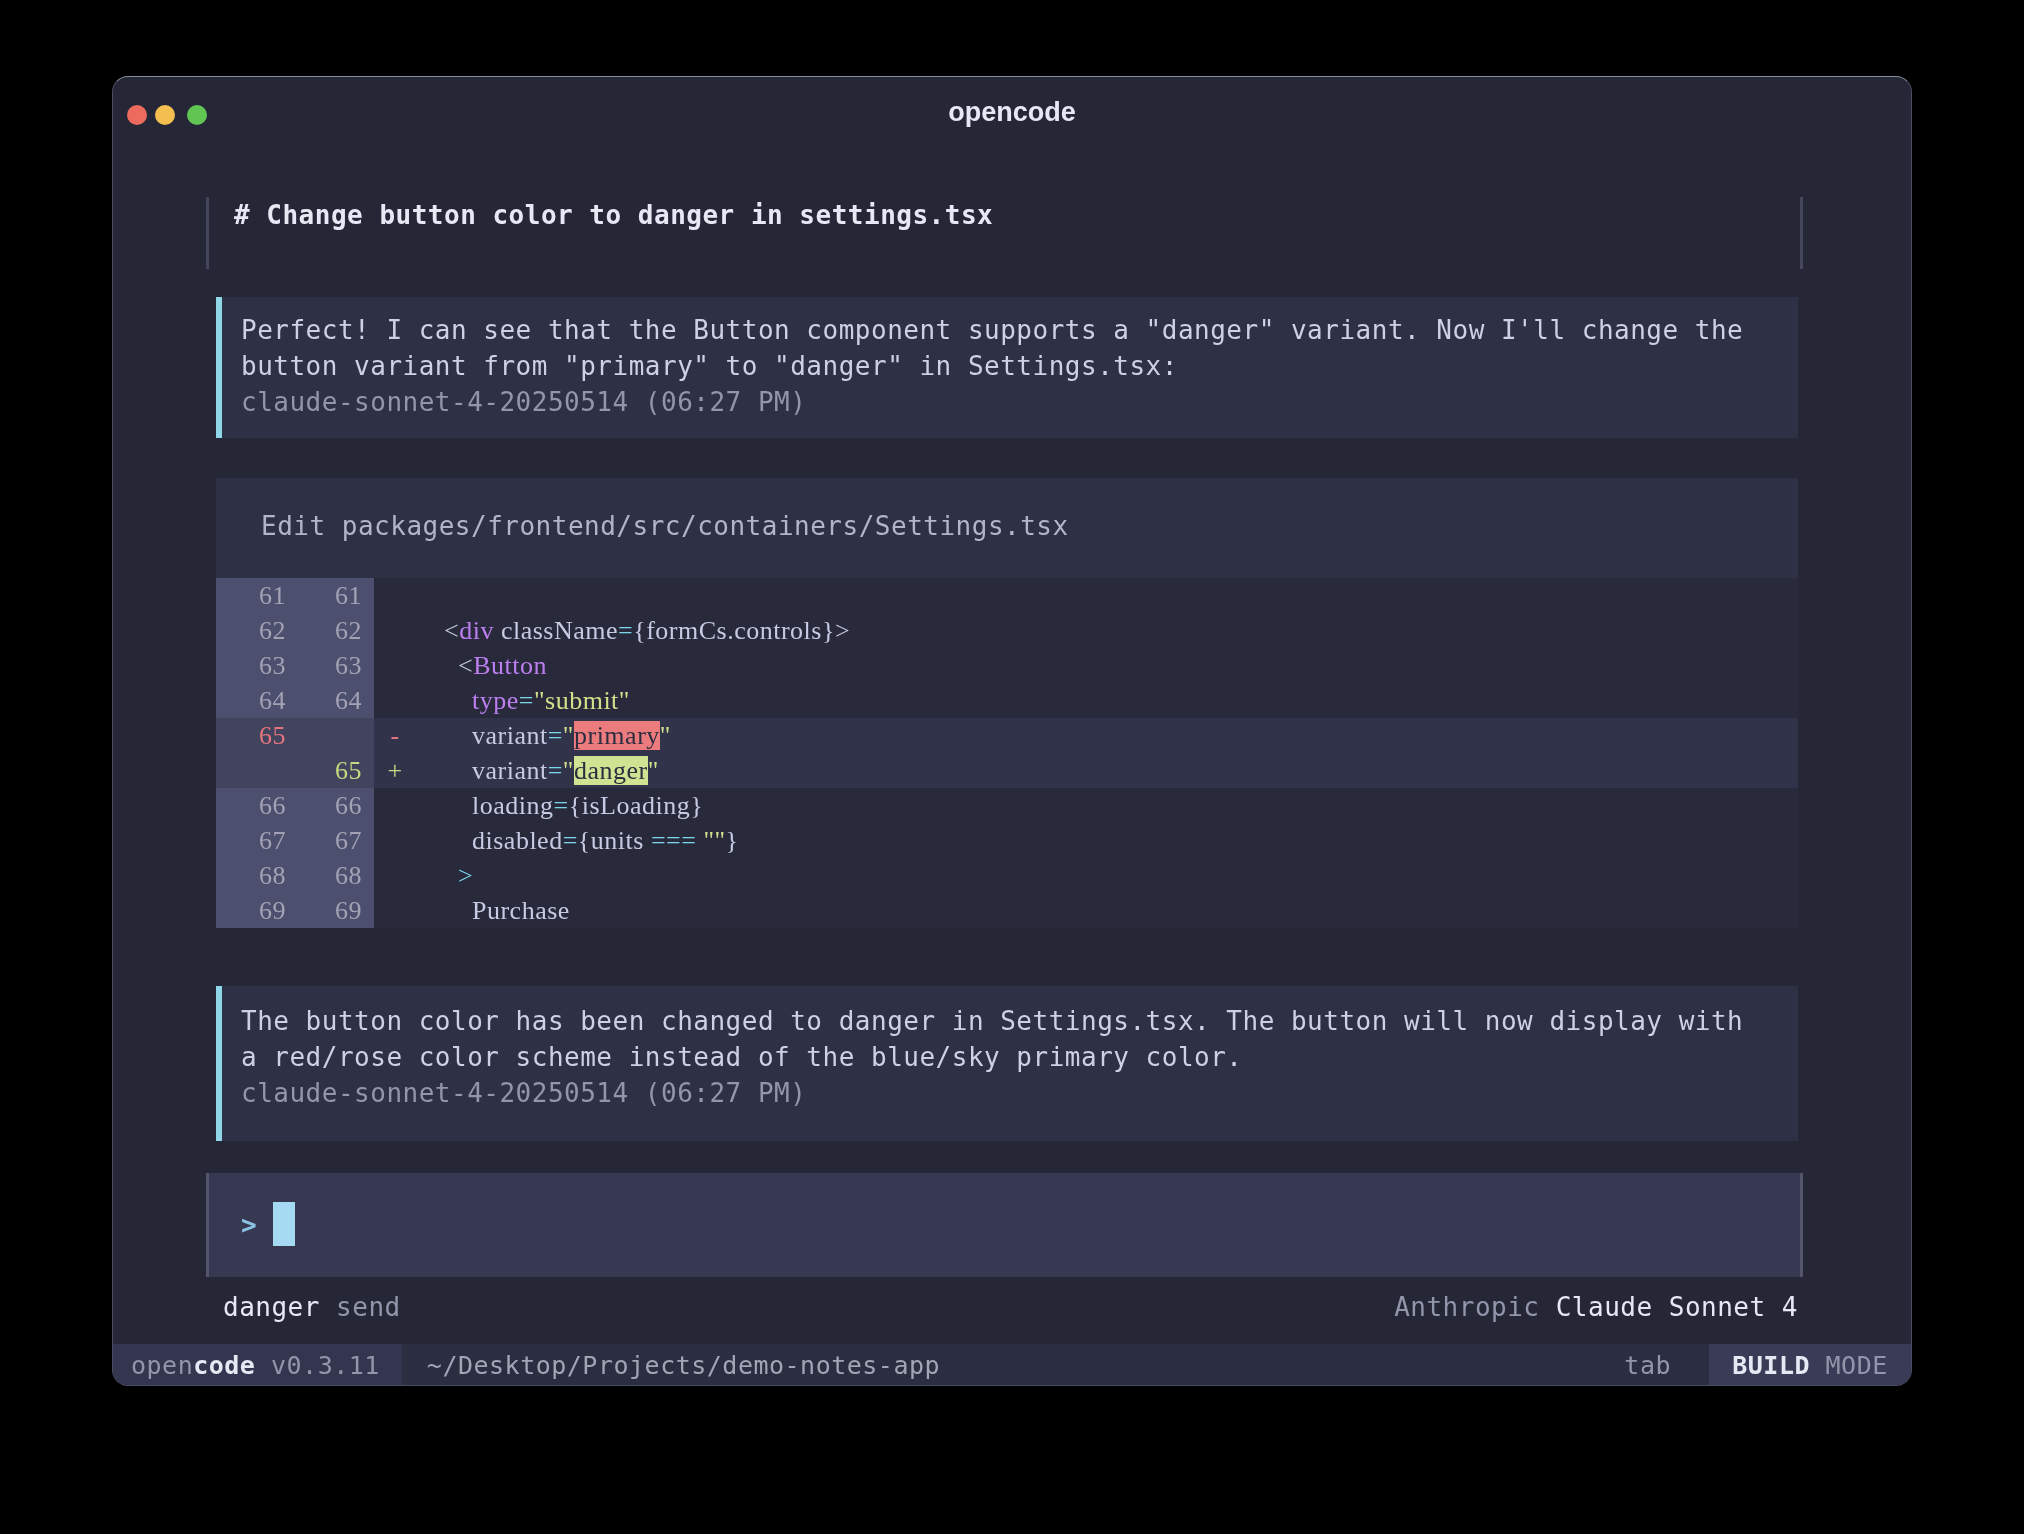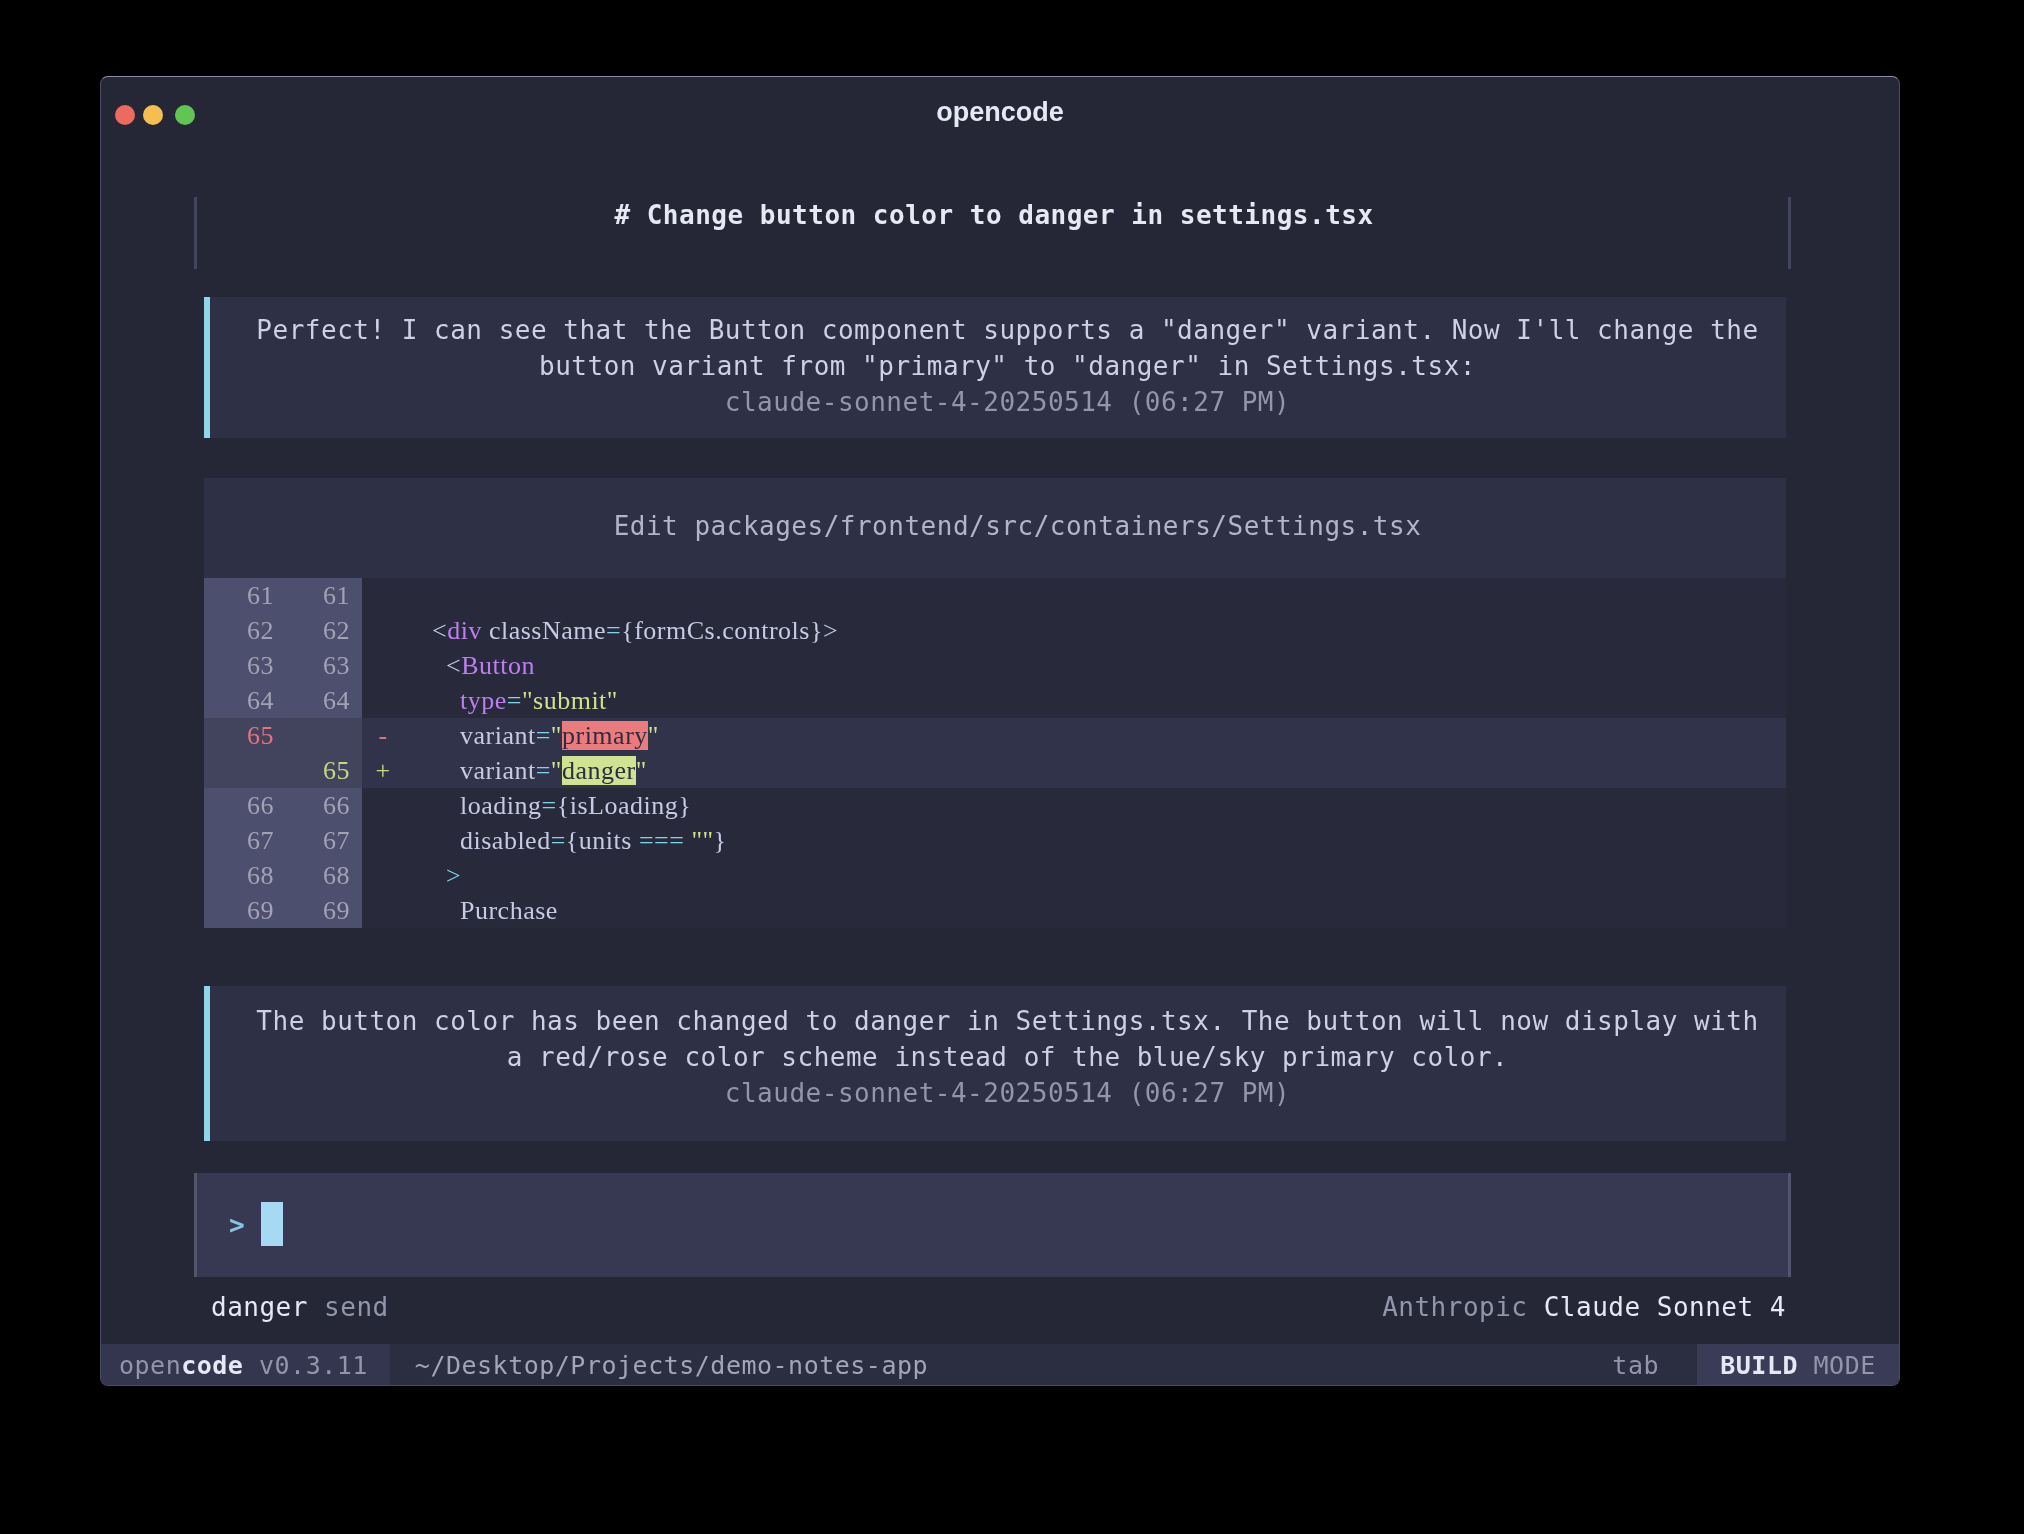--- a/index.html
+++ b/index.html
@@ -4,41 +4,41 @@
 <style>
   html,body{margin:0;padding:0;}
   body{
     width:2024px;height:1534px;
     background:#000;
     position:relative;
     overflow:hidden;
     font-family:"DejaVu Sans Mono", monospace;
   }
   .window{
-    position:absolute;left:100px;top:76px;width:1800px;height:1310px;
+    position:absolute;left:112px;top:76px;width:1800px;height:1310px;
     background:var(--bg-window);
-    border-radius:8px;
+    border-radius:16px;
     border:1px solid #4a4c62;
     border-top-color:#8a8da2;
     overflow:hidden;
     box-sizing:border-box;
   }
   
   .titlebar{position:relative;height:70px;}
   .tlight{position:absolute;top:28px;width:20px;height:20px;border-radius:50%;}
   .tl-close{left:14px;background:var(--traffic-red);}
   .tl-min{left:42px;background:var(--traffic-amber);}
   .tl-zoom{left:74px;background:var(--traffic-green);}
   .win-title{
     position:absolute;left:0;right:0;top:20px;text-align:center;
     font-family:"Liberation Sans", sans-serif;font-weight:bold;
     font-size:27px;color:var(--fg-bright);
   }
   
-  .mono{font-size:26px;letter-spacing:0.5px;line-height:36px;color:var(--fg-text);text-align:center;}
+  .mono{font-size:26px;letter-spacing:0.5px;line-height:36px;color:var(--fg-text);}
   .dim{color:var(--fg-dim);}
   .bright{color:var(--fg-bright);}
   .bold{font-weight:bold;}
   
   .session-header{
     position:absolute;left:93px;top:120px;width:1597px;height:72px;
     border-left:3px solid var(--rule-border);
     border-right:3px solid var(--rule-border);
     box-sizing:border-box;
     padding-left:25px;padding-right:22px;

